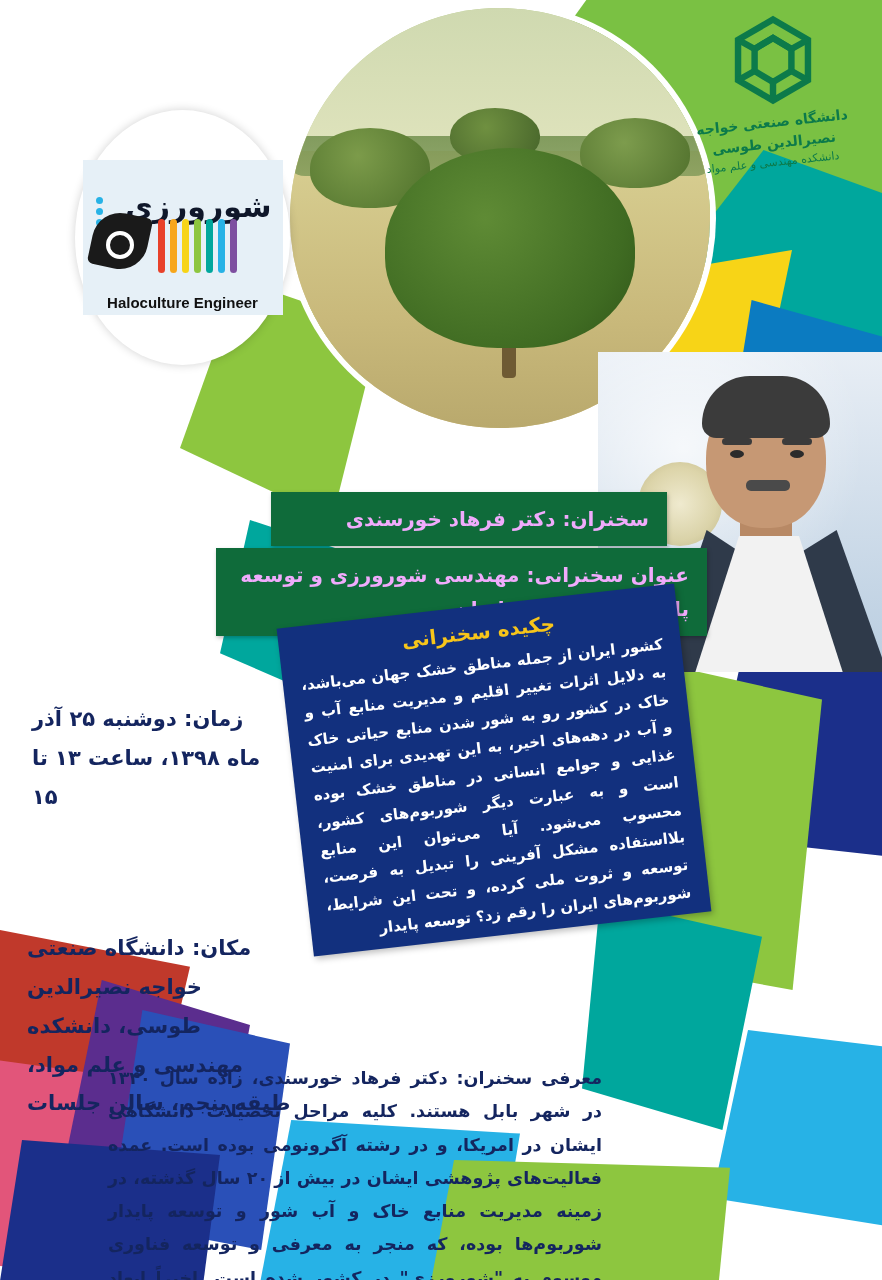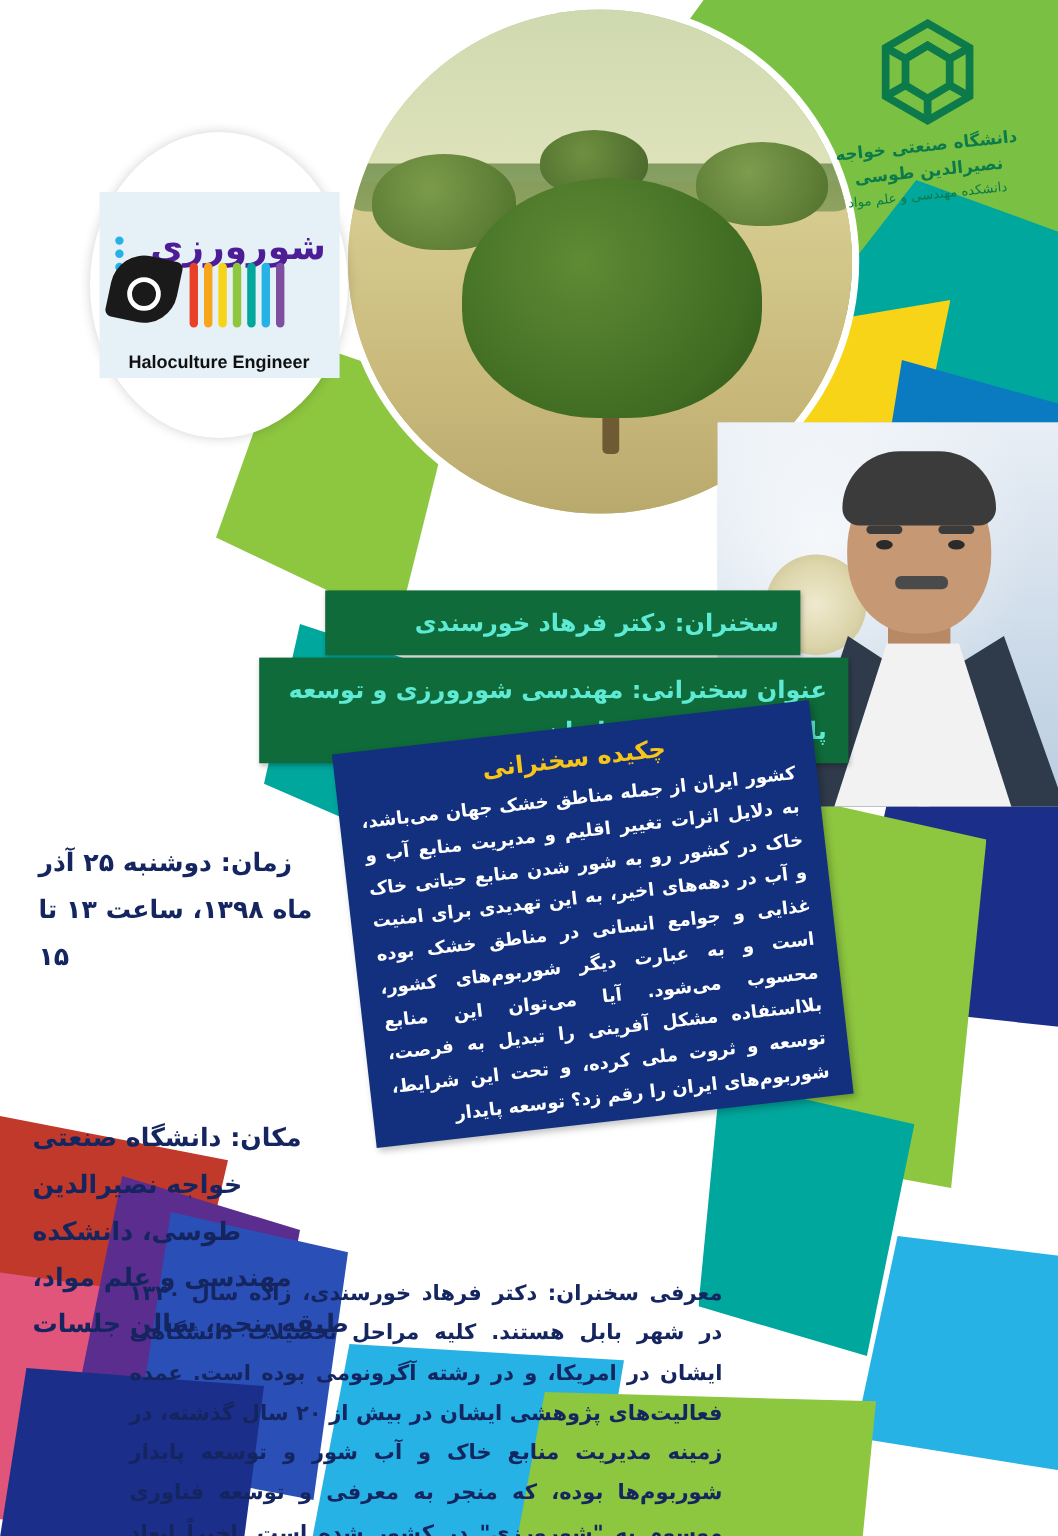--- a/index.html
+++ b/index.html
@@ -130,21 +130,21 @@
     border-radius:50%;background:#ffffff;
     box-shadow:0 0 10px rgba(0,0,0,.18);
     display:flex;align-items:center;justify-content:center;
   }
   .logo-inner{
     width:200px;height:155px;background:#e6f0f7;position:relative;
     display:flex;align-items:center;justify-content:center;flex-direction:column;
   }
   .logo-art{position:relative;width:190px;height:110px;}
   .logo-word{
-    position:absolute;top:6px;right:6px;font-size:30px;color:#4c1d95;
+    position:absolute;top:6px;right:6px;font-size:30px;color:#0f172a;
     font-weight:bold;letter-spacing:-1px;
   }
   .stripe{position:absolute;width:7px;height:54px;border-radius:4px;top:36px;}
   .logo-fish{
     position:absolute;left:4px;top:30px;width:56px;height:56px;
     background:#1a1a1a;border-radius:50% 10% 50% 10%;transform:rotate(12deg);
   }
   .logo-gear{position:absolute;left:18px;top:48px;width:20px;height:20px;
     border:4px solid #ffffff;border-radius:50%;}
   .logo-caption{
@@ -185,21 +185,21 @@
   .sp-neck{position:absolute;left:142px;top:160px;width:52px;height:40px;background:#b88965;}
   .sp-shirt{position:absolute;left:96px;top:184px;width:150px;height:140px;background:#f2f2f2;
      clip-path:polygon(30% 0%,70% 0%,100% 100%,0% 100%);}
   .sp-suitL{position:absolute;left:58px;top:178px;width:110px;height:150px;background:#2f3a4a;
      clip-path:polygon(46% 0%,100% 26%,100% 100%,0% 100%);}
   .sp-suitR{position:absolute;left:176px;top:178px;width:116px;height:150px;background:#2f3a4a;
      clip-path:polygon(0% 26%,54% 0%,100% 100%,0% 100%);}
 
   
   .ribbon{
-    position:absolute;background:#0f6b3a;color:#5eead4;font-weight:bold;
+    position:absolute;background:#0f6b3a;color:#f0abfc;font-weight:bold;
     padding:10px 18px;text-align:right;line-height:1.7;
     box-shadow:1px 2px 4px rgba(0,0,0,.25);
   }
   .ribbon-speaker{top:492px;right:215px;width:360px;font-size:20px;}
   .ribbon-title{top:548px;right:175px;width:455px;font-size:20px;}
 
   
   .abstract{
     position:absolute;top:605px;right:188px;width:400px;height:330px;
     background:#12307e;color:#ffffff;

